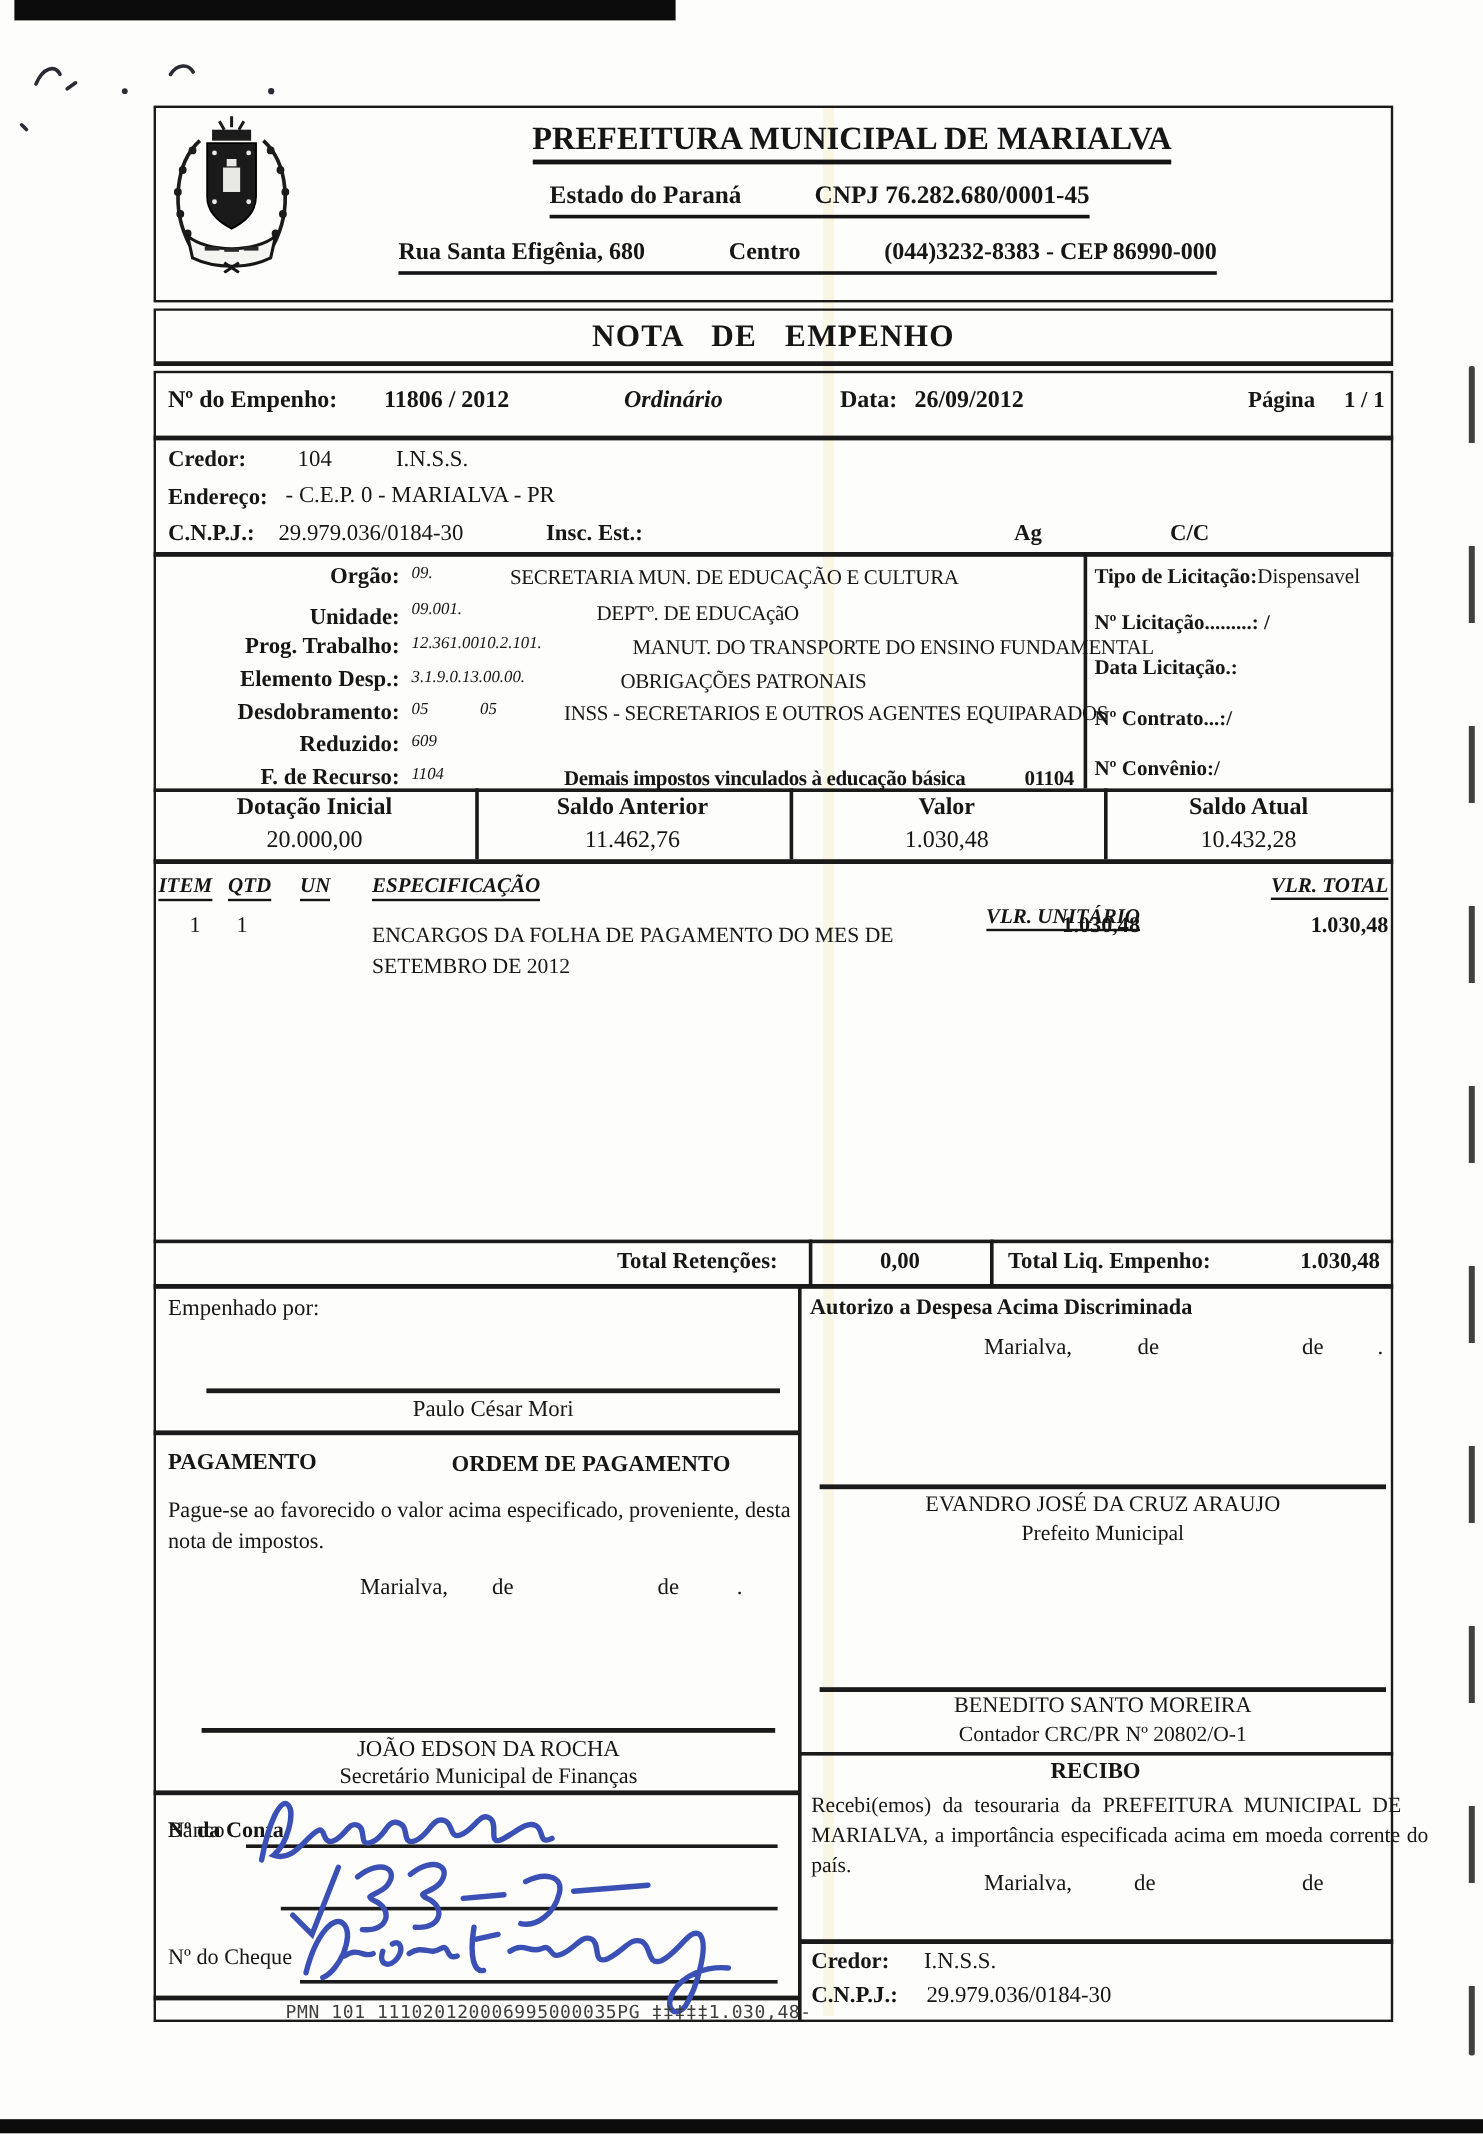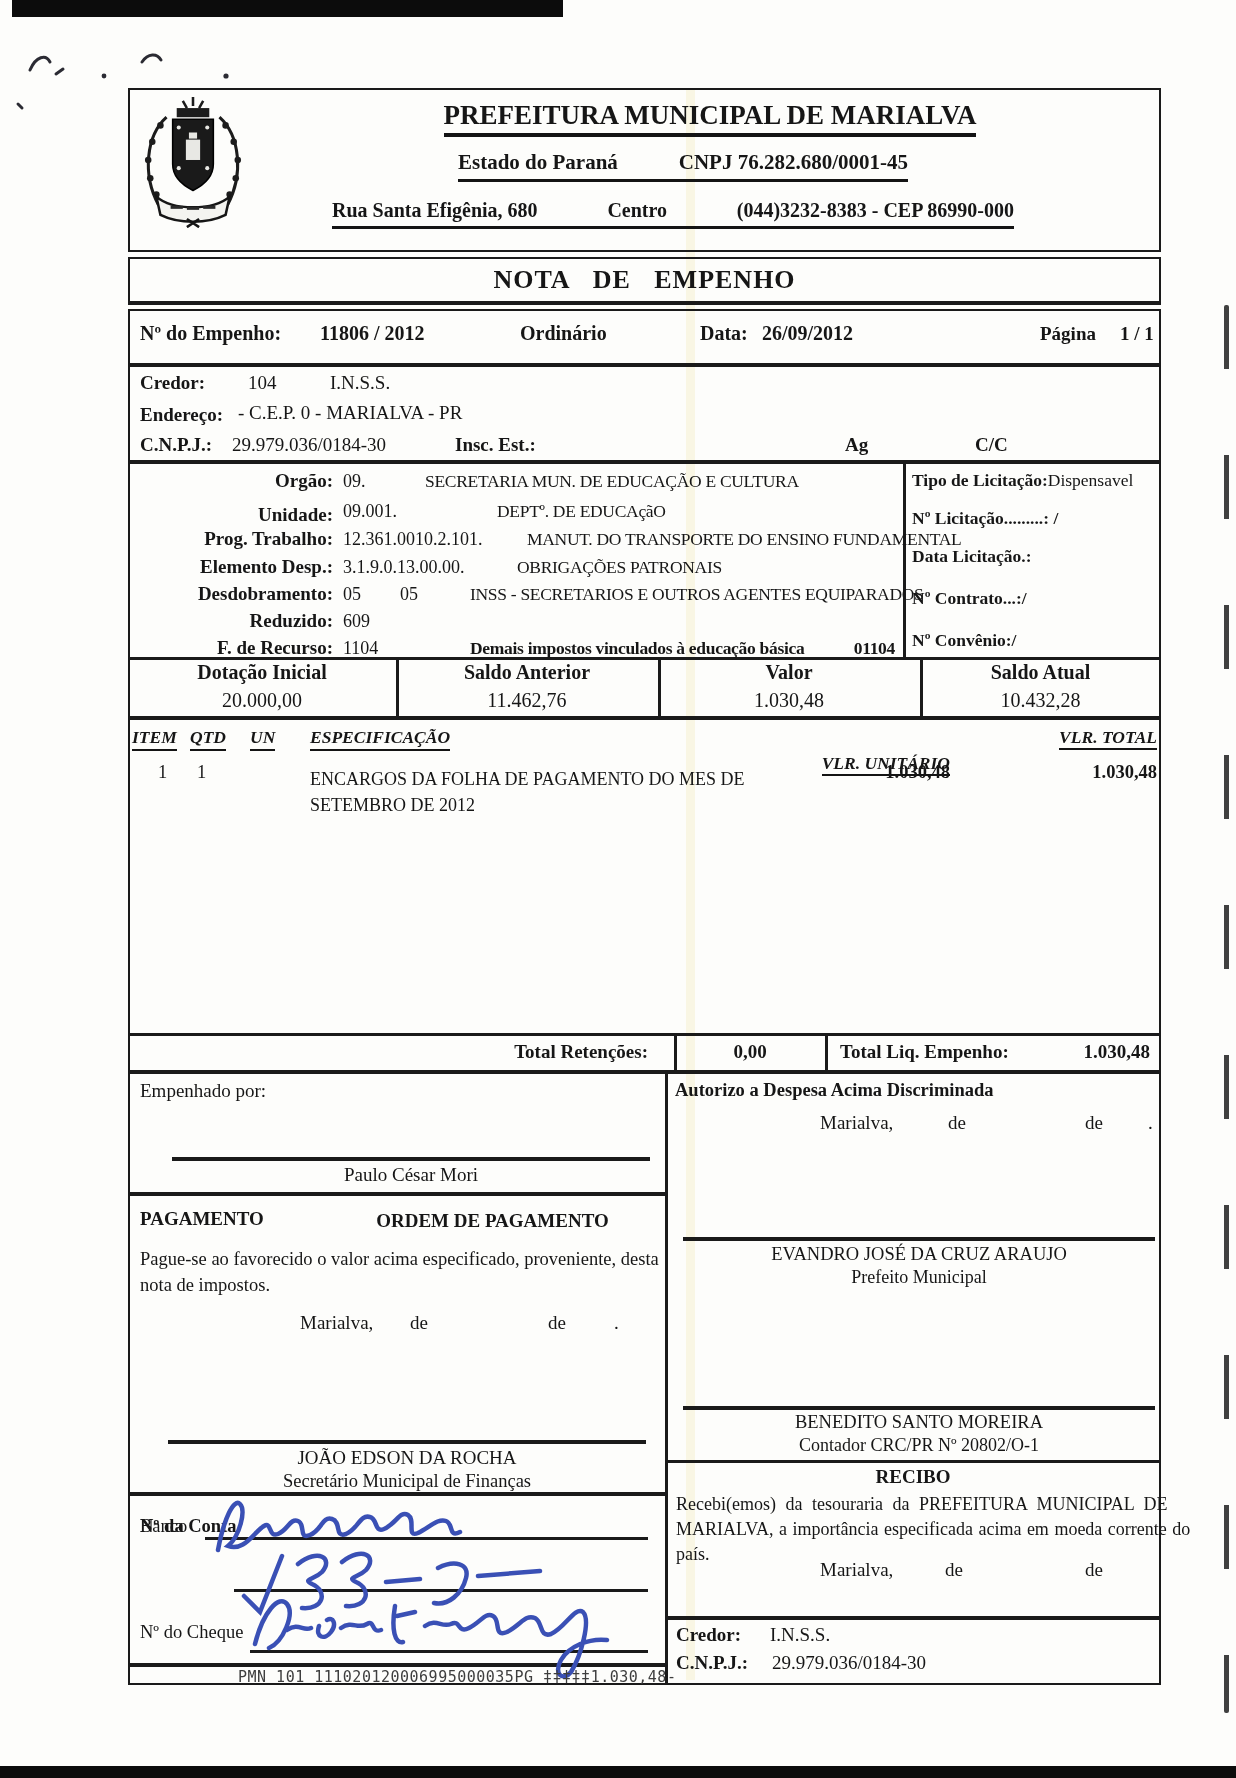--- a/index.html
+++ b/index.html
@@ -20,21 +20,21 @@
   .t185{font-size:18.5px;} .t19{font-size:19px;} .t20{font-size:20px;}
   .t21{font-size:21px;} .t26{font-size:26px;} .t27{font-size:27px;}
   .box { position:absolute; border:2.5px solid #1a1a1a; background:transparent; }
   .hl { position:absolute; background:#1a1a1a; height:2.5px; }
   .hl3 { height:3.5px; }
   .vl { position:absolute; background:#1a1a1a; width:2.5px; }
   .u4 { border-bottom:4px solid #141414; padding-bottom:3px; }
   .u3row { border-bottom:3.5px solid #141414; padding-bottom:4px; display:flex; justify-content:space-between; }
   .u2 { border-bottom:2.5px solid #141414; padding-bottom:1px; }
   .orgname { font-size:17.5px; letter-spacing:-0.3px; white-space:nowrap; }
-  .code18 { font-size:18px; white-space:nowrap; }
+  .code18 { font-size:14px; white-space:nowrap;font-style:italic; }
   .lblR { text-align:right; font-weight:700; font-size:19px; white-space:nowrap; }
   .mono { font-family:"DejaVu Sans Mono", monospace; }
   .scanbar { position:absolute; background:#0c0c0c; }
   .dashedge {
     position:absolute; left:1224px; top:305px; width:5px; height:1408px;
     background:repeating-linear-gradient(180deg,#1f1f1f 0 64px, transparent 64px 150px);
     opacity:.85; border-radius:2px;
   }
   .streak { position:absolute; left:686px; top:88px; width:9px; height:1592px;
     background:rgba(236,221,140,0.20); pointer-events:none; }
@@ -133,21 +133,21 @@
   <div class="vl" style="left:903px;top:463px;height:194px;"></div>
   <div class="vl" style="left:396px;top:657px;height:59px;"></div>
   <div class="vl" style="left:658px;top:657px;height:59px;"></div>
   <div class="vl" style="left:920px;top:657px;height:59px;"></div>
   <div class="vl" style="left:674px;top:1033px;height:37px;"></div>
   <div class="vl" style="left:825px;top:1033px;height:37px;"></div>
   <div class="vl" style="left:665px;top:1070px;height:615px;"></div>
 
   <span class="abs b t20 nw" style="left:140px;top:322px;">Nº do Empenho:</span>
   <span class="abs b t20 nw" style="left:320px;top:322px;">11806 / 2012</span>
-  <span class="abs b t20 nw" style="left:520px;top:322px;">Ordinário</span>
+  <span class="abs b t20 nw" style="left:520px;top:322px;font-style:italic;">Ordinário</span>
   <span class="abs b t20 nw" style="left:700px;top:322px;">Data:</span>
   <span class="abs b t20 nw" style="left:762px;top:322px;">26/09/2012</span>
   <span class="abs b t19 nw" style="left:1040px;top:323px;">Página</span>
   <span class="abs b t19 nw" style="left:1120px;top:323px;">1 / 1</span>
 
   <span class="abs b t19 nw" style="left:140px;top:372px;">Credor:</span>
   <span class="abs t19 nw" style="left:248px;top:372px;">104</span>
   <span class="abs t19 nw" style="left:330px;top:372px;">I.N.S.S.</span>
   <span class="abs b t19 nw" style="left:140px;top:404px;">Endereço:</span>
   <span class="abs t19 nw" style="left:238px;top:402px;">- C.E.P. 0 - MARIALVA - PR</span>

